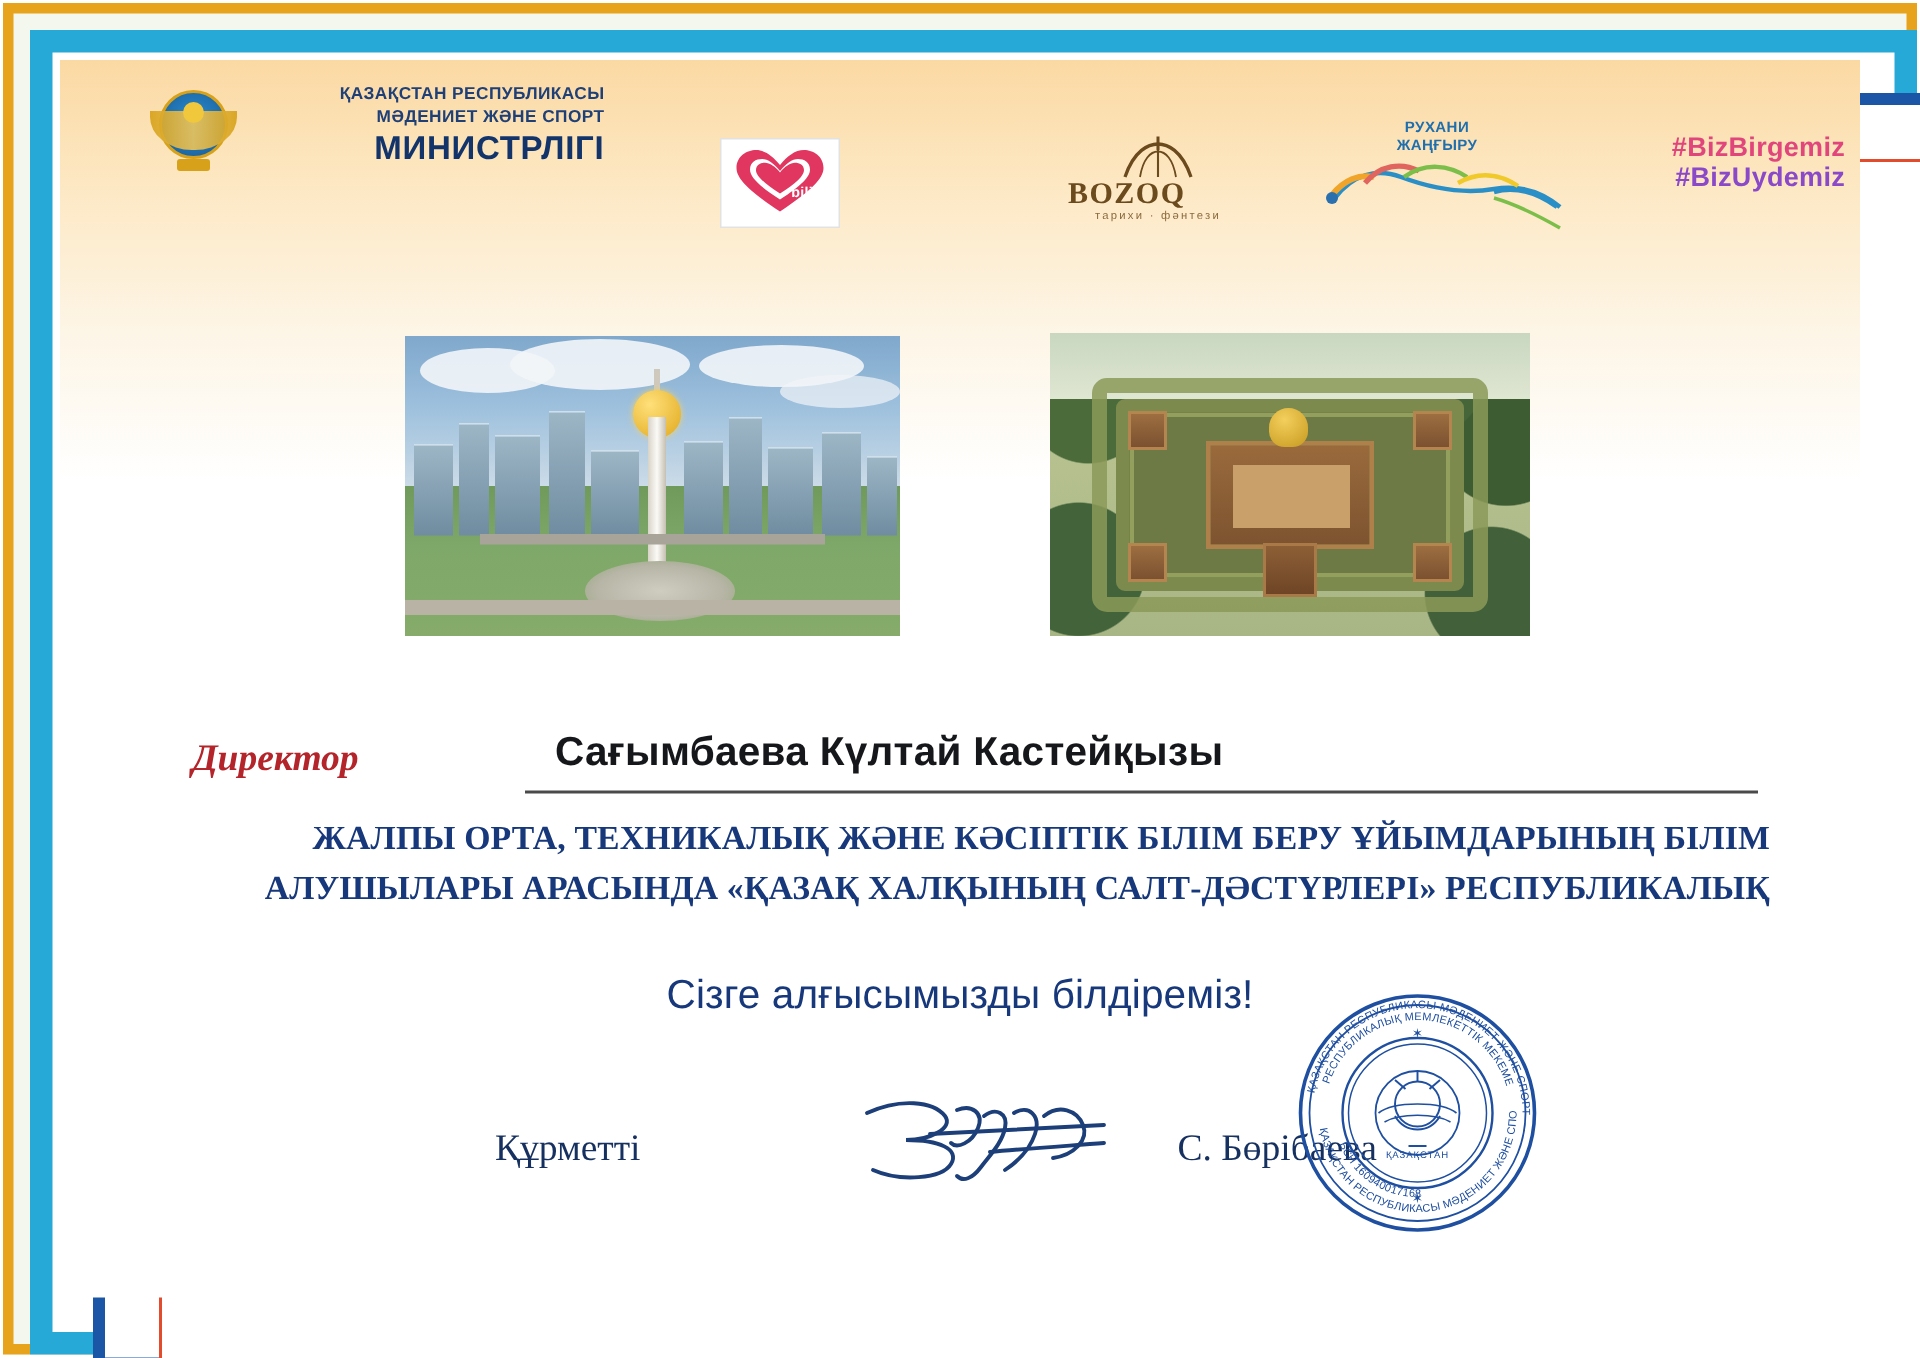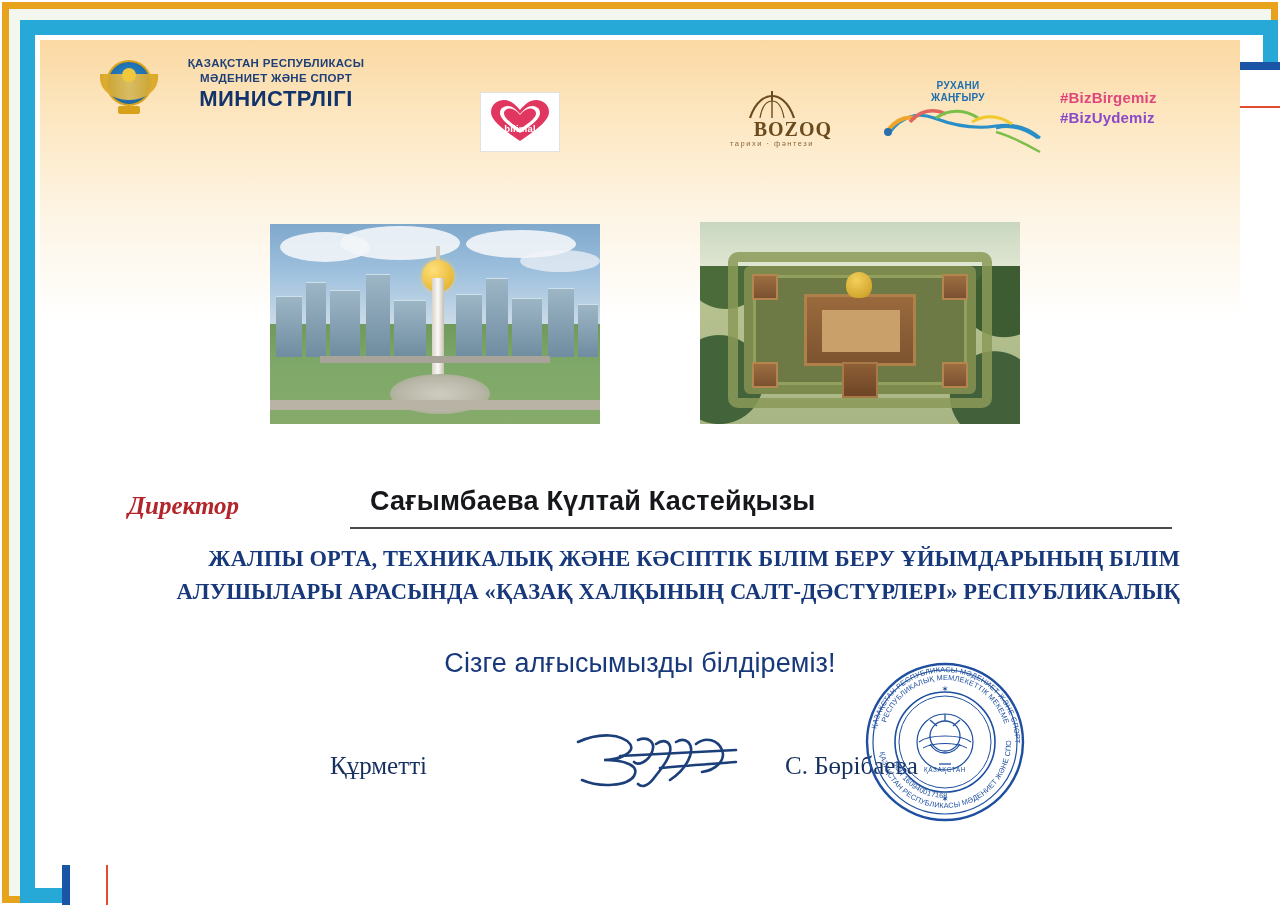--- a/index.html
+++ b/index.html
@@ -109,23 +109,23 @@
   }
   .emblem-base {
     position: absolute;
     left: 18px; top: 52px;
     width: 22px; height: 8px;
     background: #d7a21a;
     border-radius: 2px;
   }
   .ministry-text {
     position: absolute;
-    left: 66px; top: 2px;
+    left: 83px; top: 2px;
     width: 220px;
-    text-align: center;
+    text-align: right;
     color: #123a6b;
   }
   .ministry-l1, .ministry-l2 {
     font-size: 11.5px;
     font-weight: bold;
     letter-spacing: .3px;
     line-height: 15px;
     color: #1f3f77;
   }
   .ministry-l3 {
@@ -146,39 +146,39 @@
   .heart-shape {
     position: absolute;
     left: 8px; top: 6px;
     width: 62px; height: 44px;
   }
   .heart-shape svg { display: block; }
   .heart-label {
     position: absolute;
     left: 0; top: 30px;
     width: 78px;
-    text-align: center;
+    text-align: right;
     font-size: 9.5px;
     font-weight: bold;
     color: #ffffff;
     letter-spacing: .2px;
   }
 
   
   .logo-bozoq { left: 672px; top: 42px; width: 120px; height: 64px; }
   .bozoq-mark {
     position: absolute;
     left: 30px; top: 0;
     width: 60px; height: 30px;
   }
   .bozoq-word {
     position: absolute;
     left: 0; top: 28px;
     width: 120px;
-    text-align: right;
+    text-align: left;
     font-size: 20px;
     font-weight: bold;
     color: #6b4a1d;
     letter-spacing: 1px;
     font-family: "Liberation Serif", serif;
   }
   .bozoq-sub {
     position: absolute;
     left: 0; top: 49px;
     width: 120px;
@@ -208,24 +208,25 @@
   }
 
   
   .hashtags {
     position: absolute;
     left: 1020px; top: 40px;
     width: 170px;
     text-align: left;
   }
   .hashtag {
-    font-size: 15px;
+    font-size: 18px;
     font-weight: bold;
     line-height: 20px;
     letter-spacing: .2px;
+    text-align: right;
   }
   .hashtag.one { color: #e0457b; }
   .hashtag.two { color: #8a49c8; }
 
   
   .cert-title {
     position: absolute;
     left: 0; top: 108px;
     width: 1200px;
     text-align: center;

